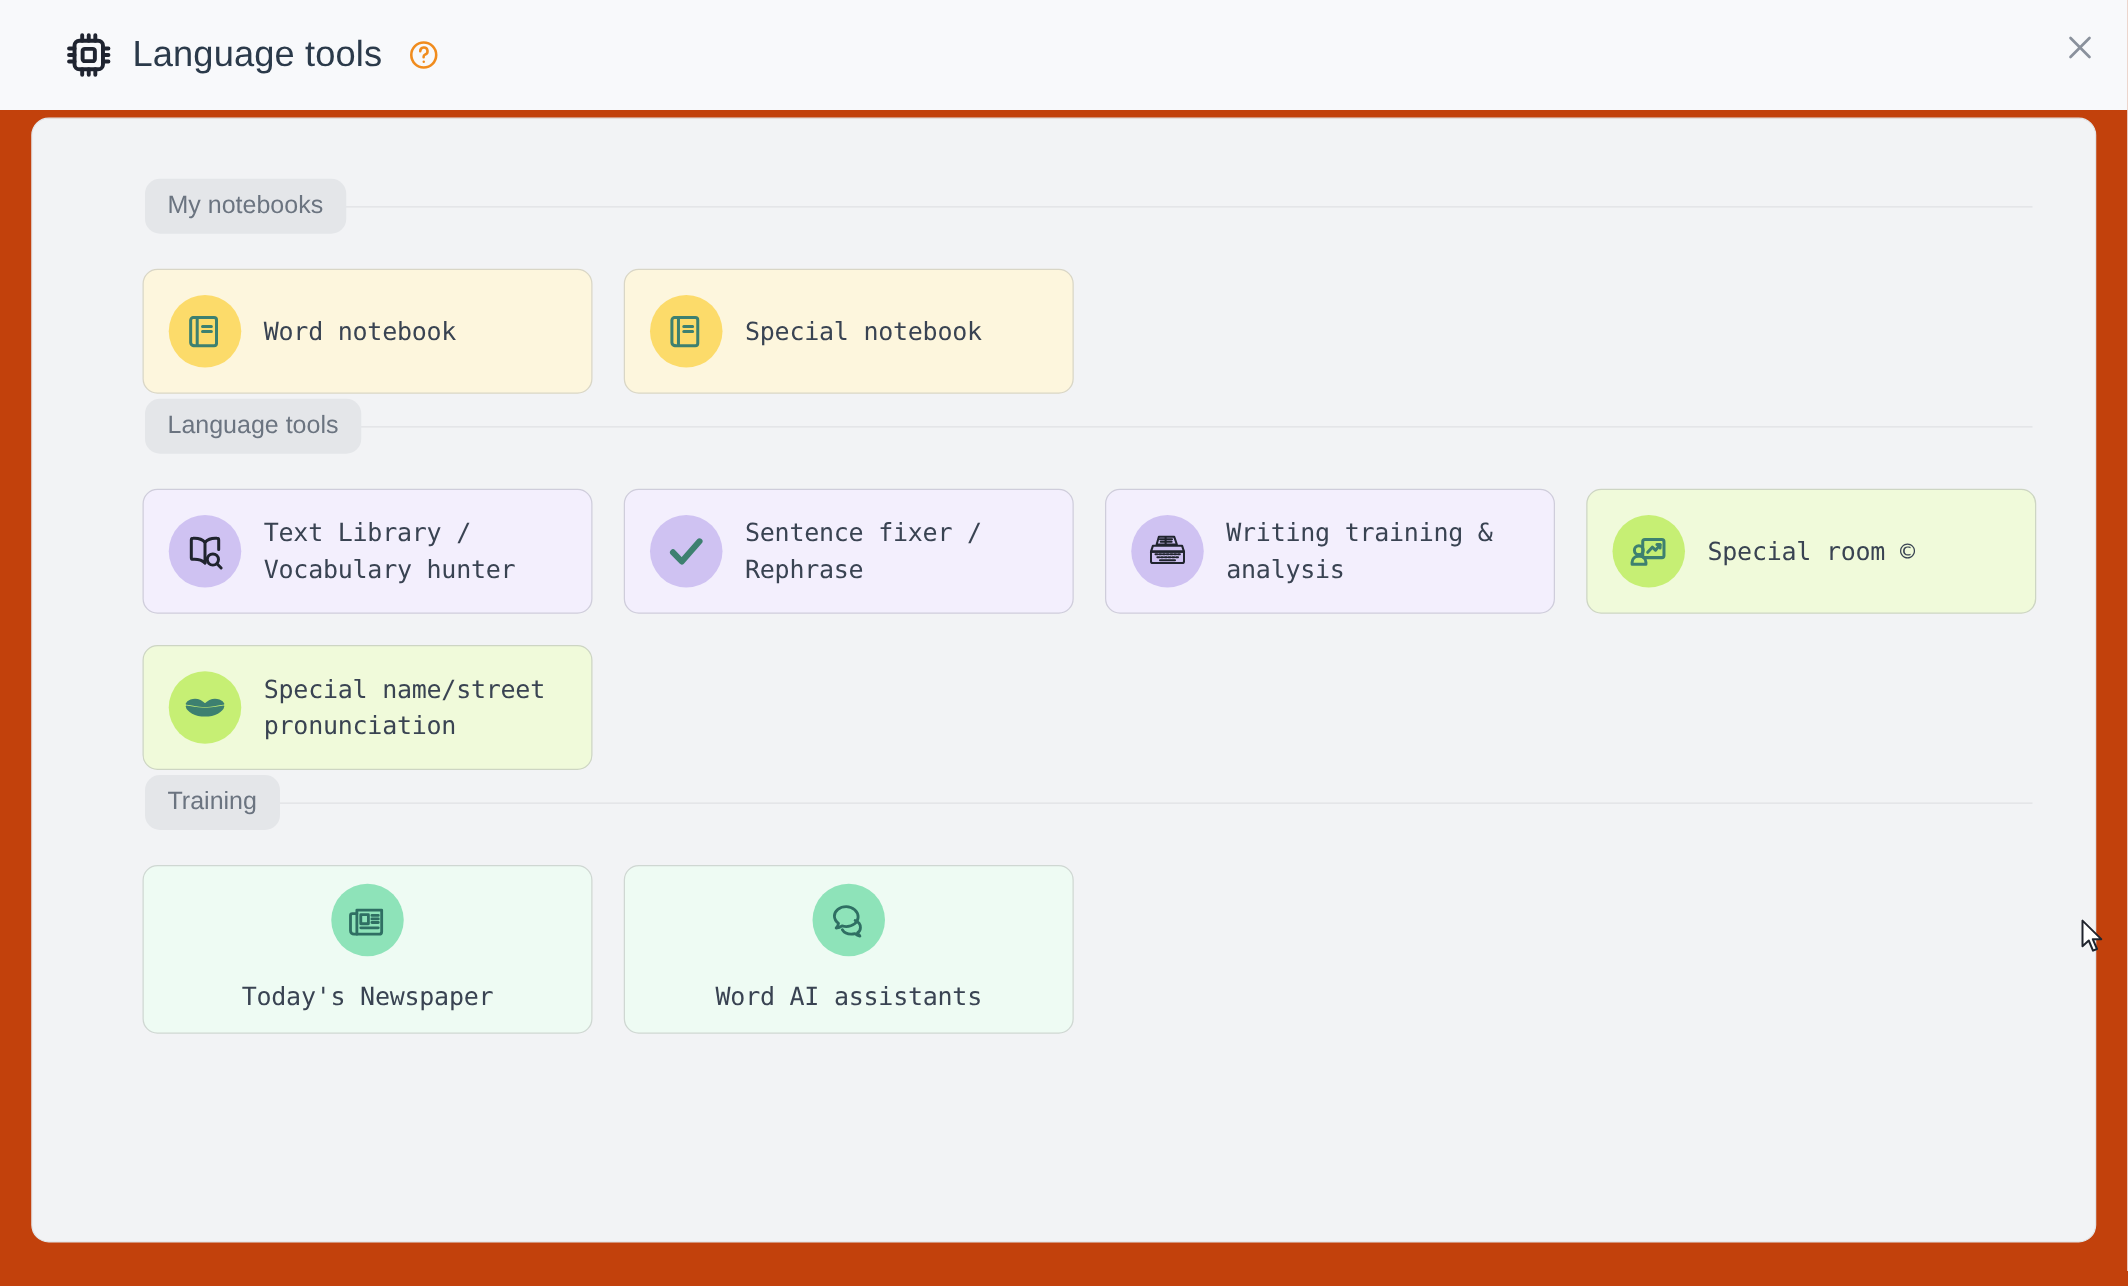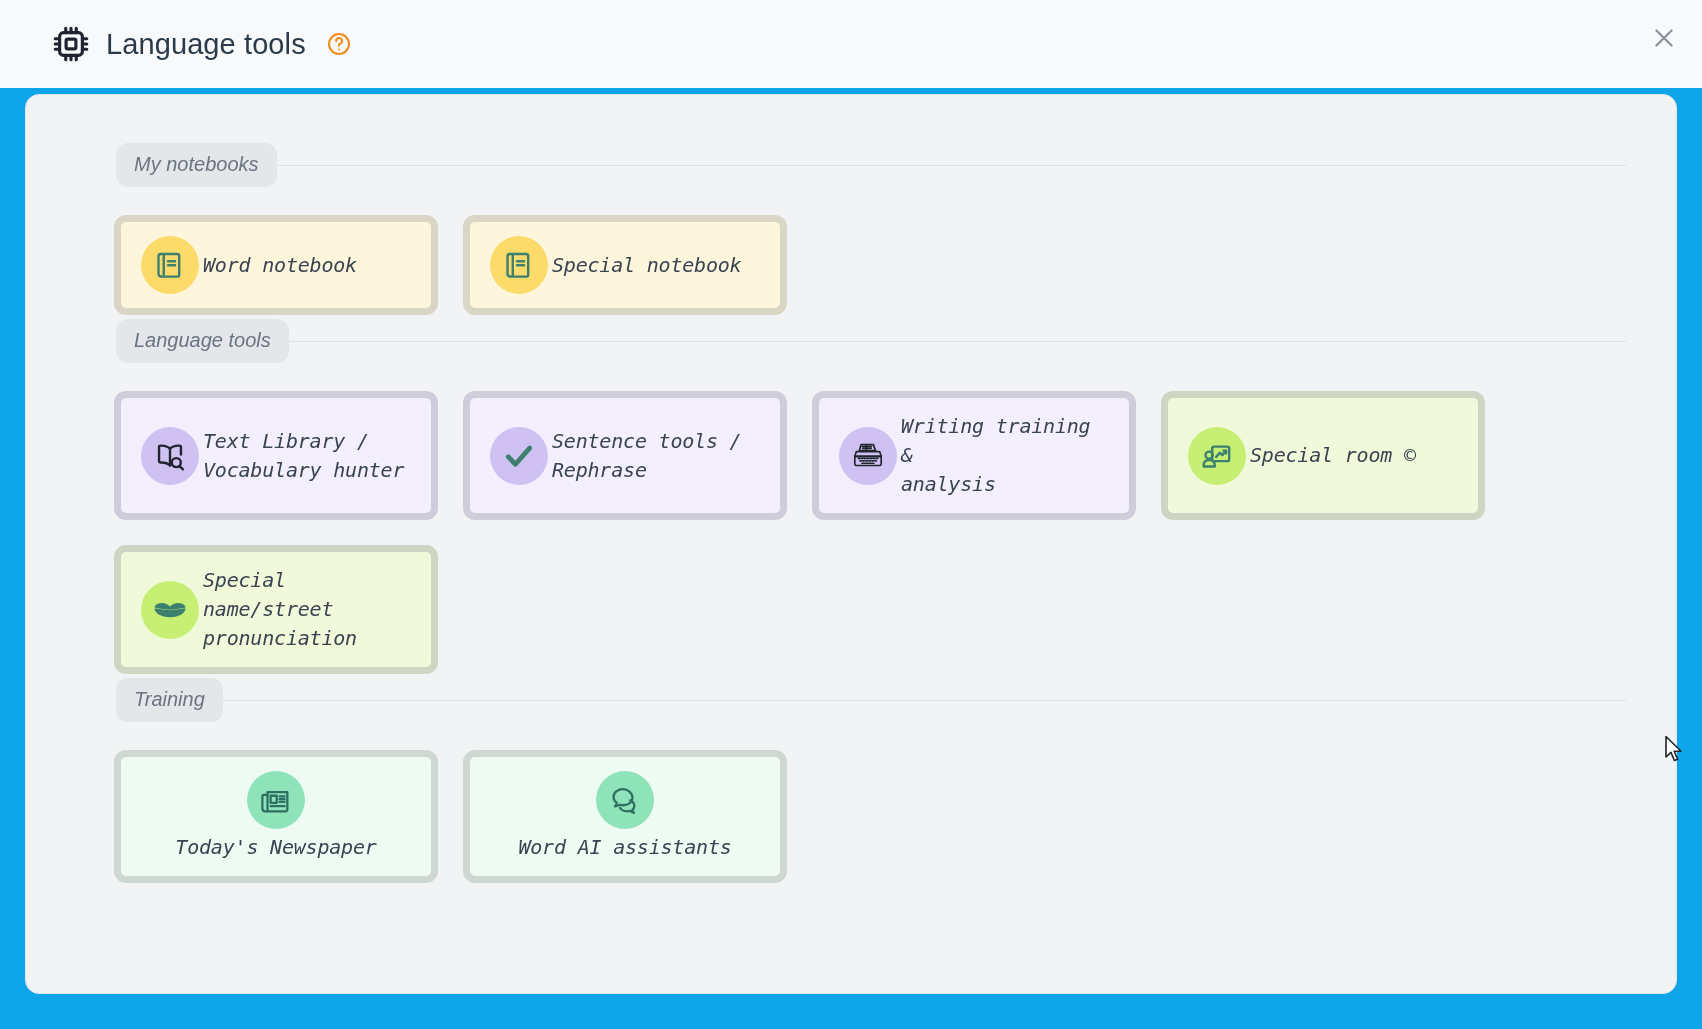--- a/index.html
+++ b/index.html
@@ -8,21 +8,21 @@
     height: 1029px;
     overflow: hidden;
     background: #f7f8fa;
     font-family: "Liberation Sans", sans-serif;
   }
 
   .app {
     position: relative;
     width: 1702px;
     height: 1029px;
-    background: #0ea5e9;
+    background: #c2410c;
   }
 
   
   .header {
     position: relative;
     height: 88px;
     display: flex;
     align-items: center;
     padding-left: 50px;
     background: #f8f9fb;
@@ -64,21 +64,20 @@
     top: 94px;
     width: 1652px;
     height: 900px;
     background: #f2f3f5;
     border: 1px solid #e3e5e8;
     border-radius: 14px;
     overflow: hidden;
   }
   .panel-inner {
     padding: 48px 40px 30px 40px;
-    font-style: italic;
   }
 
   
   .section { margin-bottom: 4px; }
   .section-head {
     position: relative;
     height: 44px;
     margin: 0 10px 0 50px;
     display: flex;
     align-items: center;
@@ -105,27 +104,27 @@
   }
 
   
   .cards {
     display: flex;
     flex-wrap: wrap;
     gap: 25px;
     padding: 28px 0 0 48px;
   }
   .card {
-    width: 324px;
+    width: 360px;
     min-height: 100px;
     border-radius: 12px;
-    border: 7px solid #3b82f6;
-    display: flex;
-    align-items: center;
-    gap: 4px;
+    border: 1px solid #3b82f6;
+    display: flex;
+    align-items: center;
+    gap: 18px;
     padding: 14px 20px;
     cursor: pointer;
     background: #ffffff;
   }
   .card-yellow { background: #fdf6dd; border-color: #d9d6c6; }
   .card-purple { background: #f3effd; border-color: #cfcddb; }
   .card-lgreen { background: #f0fada; border-color: #cdd5c3; }
   .card-mint   { background: #eefbf3; border-color: #cfd7d2; flex-direction: column; }
 
   .card-icon {
@@ -248,21 +247,21 @@
             <span class="card-label" style="white-space: pre-line;">Text Library /
 Vocabulary hunter</span>
           </div>
 
           <div class="card card-purple">
             <span class="card-icon ic-purple">
               <svg viewBox="0 0 24 24" width="34" height="34" fill="none" stroke="#3d8070" stroke-width="3.4" stroke-linecap="round" stroke-linejoin="round">
                 <path d="M4.5 12.6l5 5.2L19.5 6.4"></path>
               </svg>
             </span>
-            <span class="card-label" style="white-space: pre-line;">Sentence tools /
+            <span class="card-label" style="white-space: pre-line;">Sentence fixer /
 Rephrase</span>
           </div>
 
           <div class="card card-purple">
             <span class="card-icon ic-purple">
               <svg viewBox="0 0 24 24" width="36" height="36" fill="none" stroke="#20242e" stroke-width="1.1" stroke-linecap="round" stroke-linejoin="round">
                 <path d="M7.4 4.3h8.2l1.4 4.1H6.2z"></path>
                 <path d="M8 5.6h6.4M8.4 6.9h5.8"></path>
                 <path d="M4.2 9.1h15.6l1 3.1H3.2z"></path>
                 <path d="M3.2 12.2h17.6v5.1a1 1 0 0 1-1 1H4.2a1 1 0 0 1-1-1z"></path>

